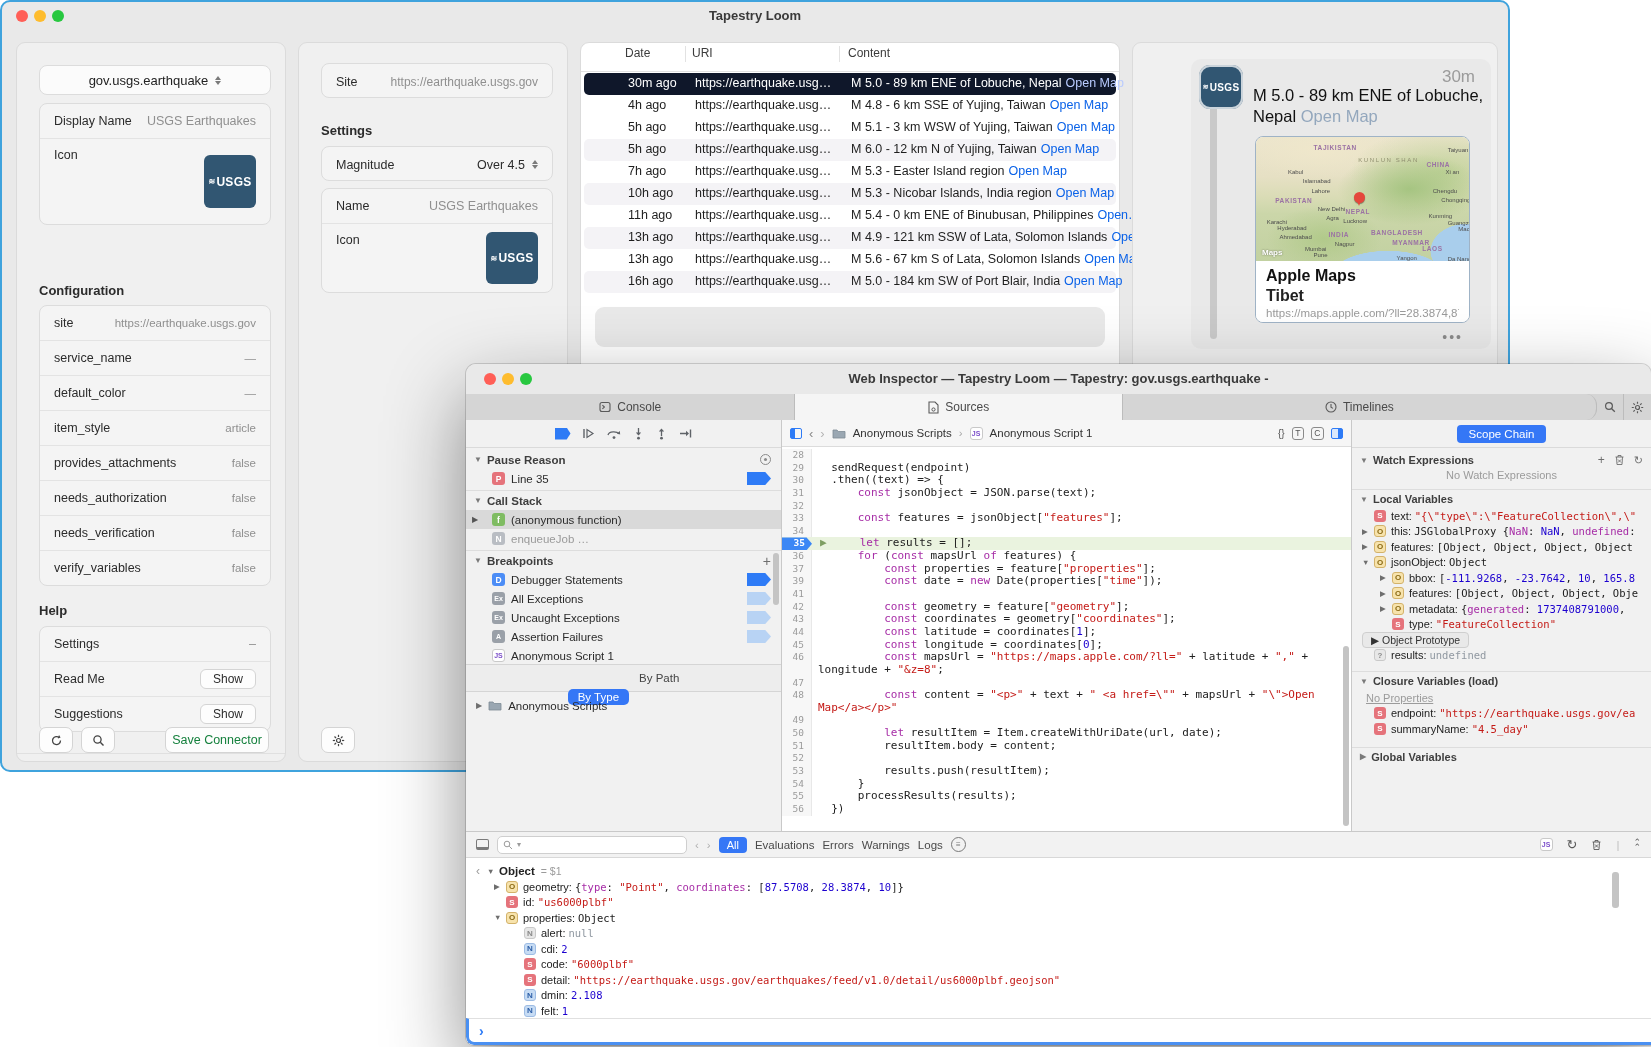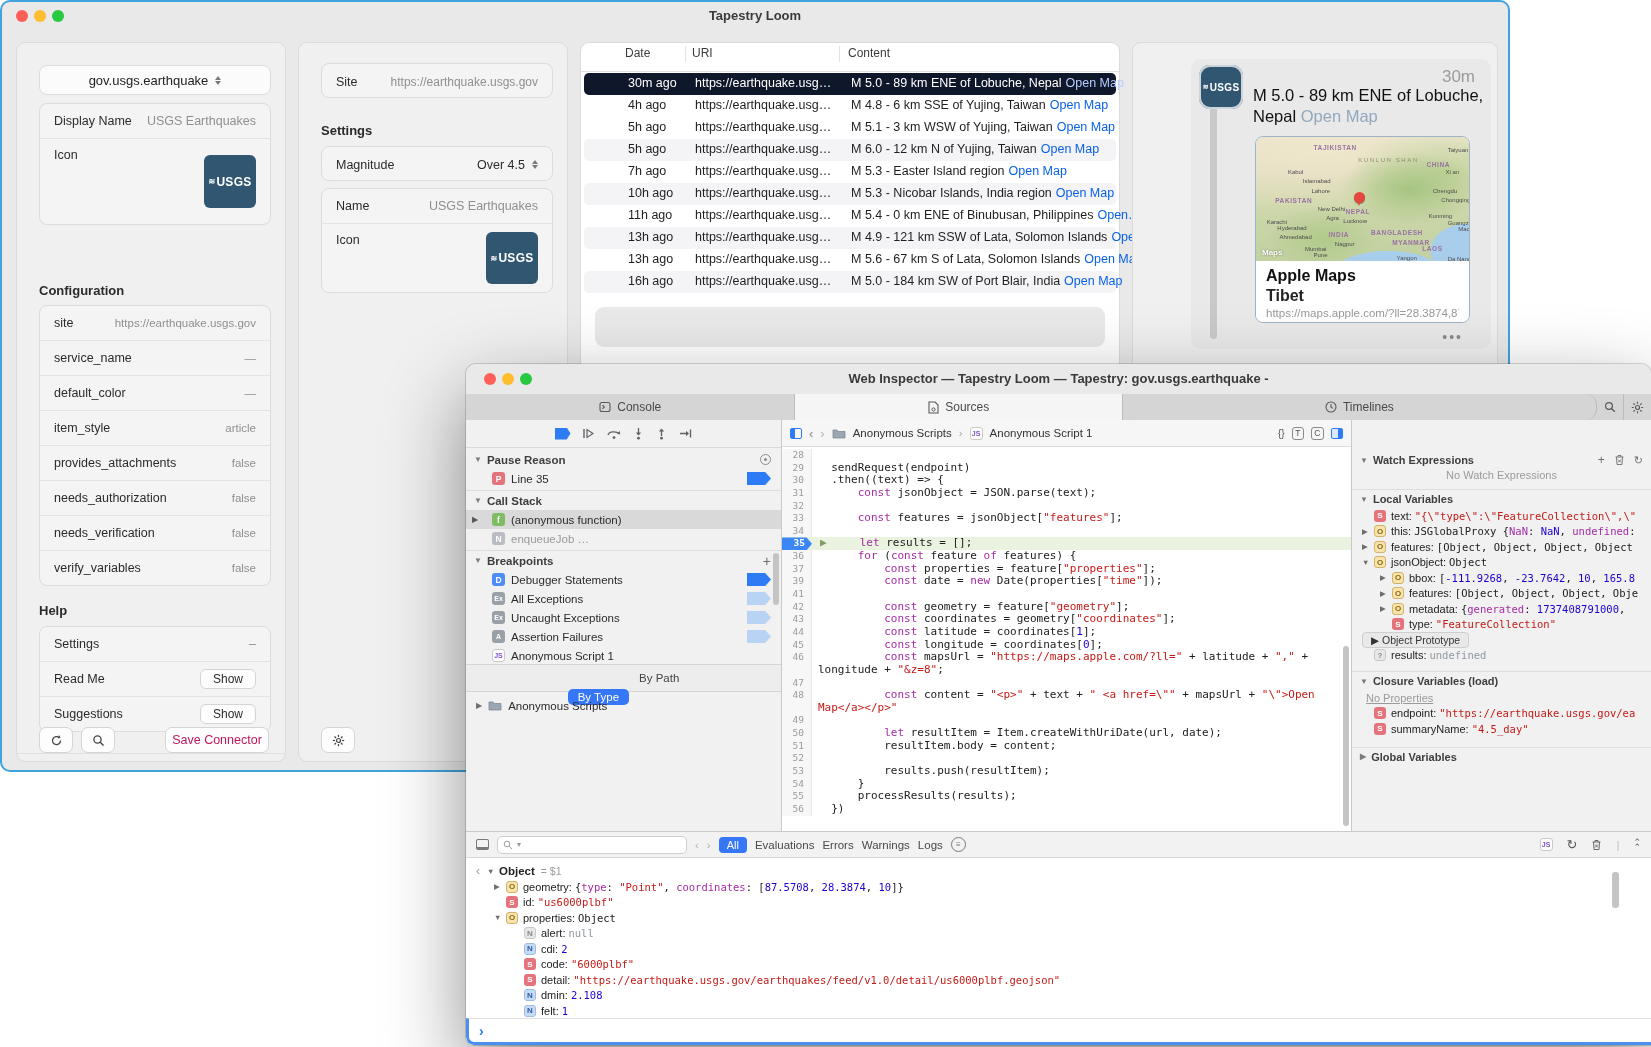--- a/index.html
+++ b/index.html
@@ -20,21 +20,21 @@
   .rowval{color:#8F8F8F;}
   .hdr{position:absolute;font-size:13px;font-weight:bold;color:#2B2B2B;}
   .usgs{background:#315672;color:#fff;border-radius:6px;display:flex;align-items:center;justify-content:center;
         font-weight:bold;letter-spacing:.3px;}
   .stepper{display:inline-flex;flex-direction:column;gap:1px;margin-left:7px;vertical-align:middle;}
   .stepper i{width:0;height:0;border-left:3.5px solid transparent;border-right:3.5px solid transparent;}
   .stepper i.up{border-bottom:4.5px solid #7A7A7A;}
   .stepper i.dn{border-top:4.5px solid #7A7A7A;}
   .showbtn{background:#FDFDFD;border:1px solid #D4D4D4;border-radius:6px;padding:2px 12px;font-size:12px;color:#2B2B2B;}
   .toolbtn{position:absolute;background:#FDFDFD;border:1px solid #D4D4D4;border-radius:7px;height:26px;
-           display:flex;align-items:center;justify-content:center;font-size:12.5px;color:#be185d;box-sizing:border-box;}
+           display:flex;align-items:center;justify-content:center;font-size:12.5px;color:#15803d;box-sizing:border-box;}
   
   .thead{position:absolute;left:0;right:0;top:0;height:28px;border-bottom:1px solid #E2E2E2;font-size:12px;color:#3C3C3C;}
   .thead span{position:absolute;top:3px;}
   .vsep{position:absolute;top:6px;width:1px;height:16px;background:#E2E2E2;}
   .trow{position:relative;height:22px;margin:0 3px;border-radius:5px;font-size:12.5px;color:#1E1E1E;white-space:nowrap;}
   .trow.alt{background:#F4F3F6;}
   .trow.sel{background:#0f172a;color:#fff;}
   .trow span{position:absolute;top:3px;}
   .c-date{left:44px;}.c-uri{left:111px;}.c-content{left:267px;}
   .rlink{color:#0A62E8;margin-left:4px;position:static !important;}
@@ -630,21 +630,21 @@
       </div>
       <div class="code">
           <div class="crow"><span class="gut">28</span><span class="ctext"></span></div>
           <div class="crow"><span class="gut">29</span><span class="ctext"><span class="tk-p">  sendRequest(endpoint)</span></span></div>
           <div class="crow"><span class="gut">30</span><span class="ctext"><span class="tk-p">  .then((text) =&gt; {</span></span></div>
           <div class="crow"><span class="gut">31</span><span class="ctext"><span class="tk-p">      </span><span class="tk-k">const</span><span class="tk-p"> jsonObject = JSON.parse(text);</span></span></div>
           <div class="crow"><span class="gut">32</span><span class="ctext"></span></div>
           <div class="crow"><span class="gut">33</span><span class="ctext"><span class="tk-p">      </span><span class="tk-k">const</span><span class="tk-p"> features = jsonObject[</span><span class="tk-s">"features"</span><span class="tk-p">];</span></span></div>
           <div class="crow"><span class="gut">34</span><span class="ctext"></span></div>
           <div class="crow exec"><span class="gut">35</span><span class="ctext"><span class="exec-arr">▶ </span><span class="tk-p">    </span><span class="tk-k">let</span><span class="tk-p"> results = [];</span></span></div>
-          <div class="crow"><span class="gut">36</span><span class="ctext"><span class="tk-p">      </span><span class="tk-k">for</span><span class="tk-p"> (</span><span class="tk-k">const</span><span class="tk-p"> feature </span><span class="tk-k">of</span><span class="tk-p"> features) {</span></span></div>
+          <div class="crow"><span class="gut">36</span><span class="ctext"><span class="tk-p">      </span><span class="tk-k">for</span><span class="tk-p"> (</span><span class="tk-k">const</span><span class="tk-p"> mapsUrl </span><span class="tk-k">of</span><span class="tk-p"> features) {</span></span></div>
           <div class="crow"><span class="gut">37</span><span class="ctext"><span class="tk-p">          </span><span class="tk-k">const</span><span class="tk-p"> properties = feature[</span><span class="tk-s">"properties"</span><span class="tk-p">];</span></span></div>
           <div class="crow"><span class="gut">39</span><span class="ctext"><span class="tk-p">          </span><span class="tk-k">const</span><span class="tk-p"> date = </span><span class="tk-k">new</span><span class="tk-p"> Date(properties[</span><span class="tk-s">"time"</span><span class="tk-p">]);</span></span></div>
           <div class="crow"><span class="gut">41</span><span class="ctext"></span></div>
           <div class="crow"><span class="gut">42</span><span class="ctext"><span class="tk-p">          </span><span class="tk-k">const</span><span class="tk-p"> geometry = feature[</span><span class="tk-s">"geometry"</span><span class="tk-p">];</span></span></div>
           <div class="crow"><span class="gut">43</span><span class="ctext"><span class="tk-p">          </span><span class="tk-k">const</span><span class="tk-p"> coordinates = geometry[</span><span class="tk-s">"coordinates"</span><span class="tk-p">];</span></span></div>
           <div class="crow"><span class="gut">44</span><span class="ctext"><span class="tk-p">          </span><span class="tk-k">const</span><span class="tk-p"> latitude = coordinates[</span><span class="tk-n">1</span><span class="tk-p">];</span></span></div>
           <div class="crow"><span class="gut">45</span><span class="ctext"><span class="tk-p">          </span><span class="tk-k">const</span><span class="tk-p"> longitude = coordinates[</span><span class="tk-n">0</span><span class="tk-p">];</span></span></div>
           <div class="crow"><span class="gut">46</span><span class="ctext"><span class="tk-p">          </span><span class="tk-k">const</span><span class="tk-p"> mapsUrl = </span><span class="tk-s">"https://maps.apple.com/?ll="</span><span class="tk-p"> + latitude + </span><span class="tk-s">","</span><span class="tk-p"> +</span></span></div>
           <div class="crow"><span class="gut"></span><span class="ctext"><span class="tk-p">longitude + </span><span class="tk-s">"&amp;z=8"</span><span class="tk-p">;</span></span></div>
           <div class="crow"><span class="gut">47</span><span class="ctext"></span></div>
@@ -656,20 +656,23 @@
           <div class="crow"><span class="gut">52</span><span class="ctext"></span></div>
           <div class="crow"><span class="gut">53</span><span class="ctext"><span class="tk-p">          results.push(resultItem);</span></span></div>
           <div class="crow"><span class="gut">54</span><span class="ctext"><span class="tk-p">      }</span></span></div>
           <div class="crow"><span class="gut">55</span><span class="ctext"><span class="tk-p">      processResults(results);</span></span></div>
           <div class="crow"><span class="gut">56</span><span class="ctext"><span class="tk-p">  })</span></span></div>
         </div>
       <div class="scrollthumb" style="right:2px;top:226px;height:180px;"></div>
     </div>
 
     <div class="rsidebar">
+      <div class="scopestrip">
+        <span class="scopepill">Scope Chain</span>
+      </div>
       <div style="position:absolute;left:0;right:0;top:31px;">
         <div class="rhdr" style="border-top:none;">
           <span class="dis">▼</span>
           <span>Watch Expressions</span>
           <span class="hicons">
             <span>+</span>
             <svg width="11" height="12" viewBox="0 0 11 12">
                 <path d="M1.5 3h8M4 3V1.5h3V3M2.5 3l.5 7.5h5l.5-7.5" fill="none" stroke="#6E6E6E" stroke-width=".9"></path>
                 <path d="M4 5.5l3 3M7 5.5l-3 3" stroke="#6E6E6E" stroke-width=".9"></path>
               </svg>

